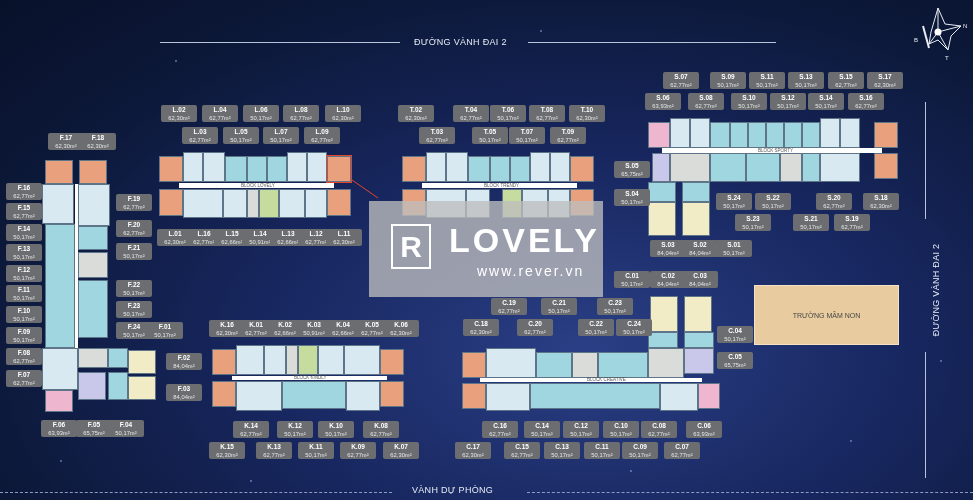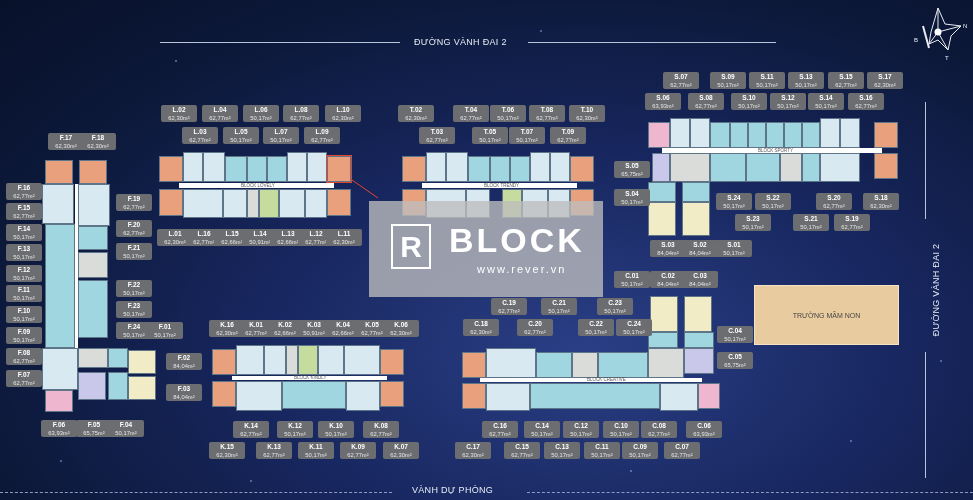--- a/index.html
+++ b/index.html
@@ -26,21 +26,21 @@
   .c-pink{background:#efb6cf;}
   .c-core{background:#d9dcd8;}
   .corridor{position:absolute;background:#ffffff;}
   .block-name{position:absolute;font-size:4.5px;color:#555;white-space:nowrap;}
   .school{position:absolute;left:754px;top:285px;width:143px;height:58px;background:#e8cca0;
     border:1px solid #f5e2c2;display:flex;align-items:center;justify-content:center;font-size:7px;color:#444;}
   .watermark{position:absolute;left:369px;top:201px;width:234px;height:96px;background:rgba(190,190,190,.78);}
   .wm-logo{position:absolute;left:22px;top:23px;width:40px;height:45px;border:2px solid #fff;box-sizing:border-box;
     font-size:30px;font-weight:bold;color:#fff;text-align:center;line-height:42px;}
   .wm-text{position:absolute;left:80px;top:20px;font-size:34px;font-weight:bold;color:#fff;letter-spacing:3px;}
-  .wm-url{position:absolute;left:108px;top:62px;font-size:11px;color:#fff;letter-spacing:2px;}
+  .wm-url{position:absolute;left:108px;top:62px;font-size:14px;color:#fff;letter-spacing:2px;}
   .compass{position:absolute;left:905px;top:2px;width:66px;height:58px;}
 </style>
 </head>
 <body>
 
 <div class="stage">
 
   <div class="star" style="left:175px;top:60px"></div>
   <div class="star" style="left:540px;top:30px"></div>
   <div class="star" style="left:720px;top:250px"></div>
@@ -662,16 +662,16 @@
       <span class="code">C.07</span>
       <span class="area">62,77m²</span>
     </div>
 
   <div class="school">
       <span>TRƯỜNG MẦM NON</span>
     </div>
 
   <div class="watermark">
     <div class="wm-logo">R</div>
-    <div class="wm-text">BLOCK</div>
+    <div class="wm-text">LOVELY</div>
     <div class="wm-url">www.rever.vn</div>
   </div>
 </div>
 
 </body></html>

